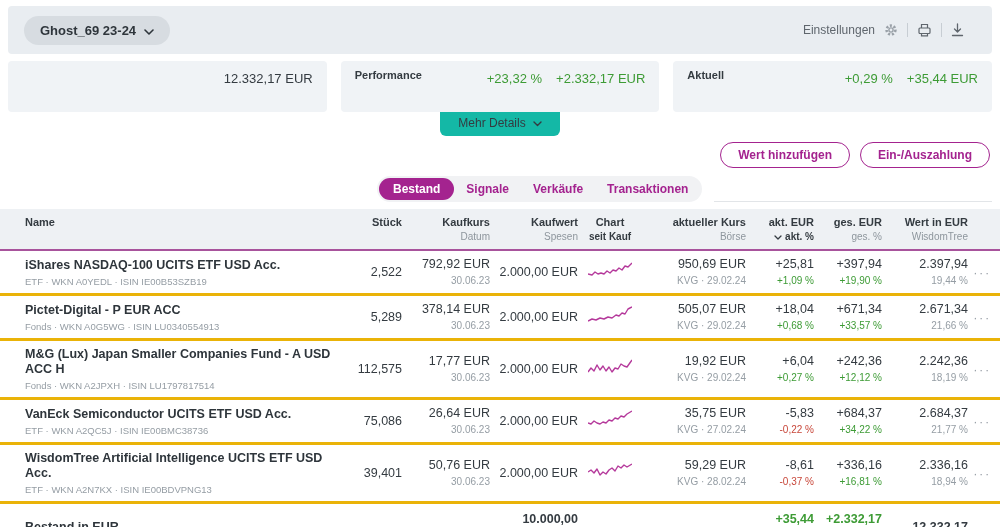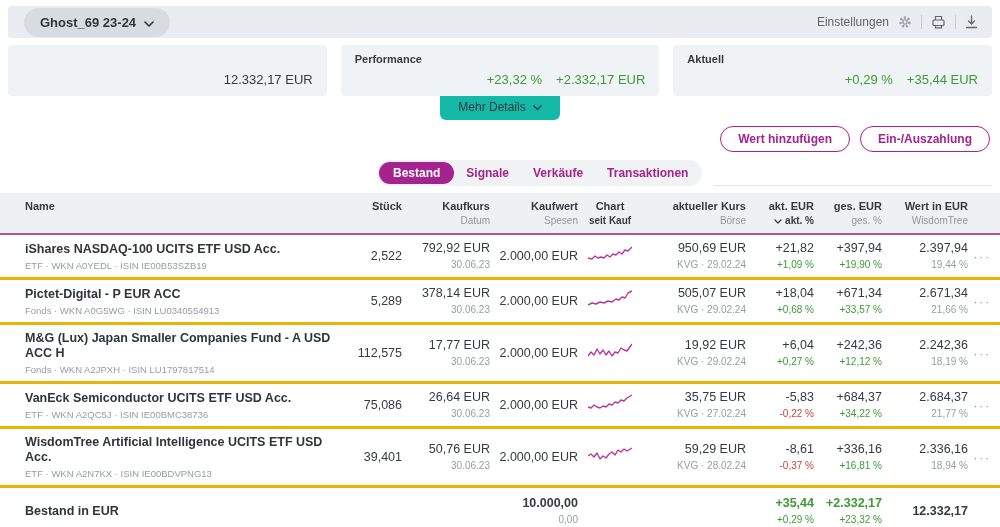--- a/index.html
+++ b/index.html
@@ -1,32 +1,32 @@
 <!DOCTYPE html>
 <html><head>
 <meta charset="utf-8">
 <style>
   * { margin:0; padding:0; box-sizing:border-box; }
   html,body { width:1000px; height:527px; background:#fff;
     font-family:"Liberation Sans", sans-serif; color:#343b41; overflow:hidden; }
 
   
-  .topbar { margin:6px 8px 0; height:32px; background:#e9edf1; border-radius:4px;
-    display:flex; align-items:center; justify-content:space-between; padding:0 14px 0 16px; }
+  .topbar { margin:6px 8px 0; height:48px; background:#e9edf1; border-radius:4px;
+    display:flex; align-items:center; justify-content:space-between; padding:0 28px 0 16px; }
   .portfolio-pill { background:#d7dce1; border-radius:17px; padding:7px 16px;
     font-size:13px; font-weight:bold; color:#2e353b; display:flex; align-items:center; gap:8px; cursor:pointer; }
   .settings { display:flex; align-items:center; gap:9px; font-size:12px; color:#5f666d; }
   .settings .sep { width:1px; height:14px; background:#c7cdd3; }
   .icon-btn { display:flex; align-items:center; cursor:pointer; }
 
   
   .cards { display:flex; gap:14px; margin:7px 8px 0; }
   .card { flex:1; background:#f0f3f6; border-radius:4px; height:51px; padding:8px 14px; position:relative; }
   .card-label { font-size:11px; font-weight:bold; color:#343b41; }
-  .card-values { position:absolute; right:14px; bottom:9px; font-size:13px; color:#343b41;
+  .card-values { position:absolute; right:14px; bottom:26px; font-size:13px; color:#343b41;
     display:flex; gap:14px; }
   .pos { color:#3d9b35; }
   .neg { color:#c8473a; }
 
   .more-details { width:120px; margin:0 auto; background:#14b8a6; border-radius:0 0 6px 6px;
     text-align:center; padding:4px 0 6px; font-size:12px; color:#343b41; cursor:pointer;
     display:flex; align-items:center; justify-content:center; gap:7px; }
 
   
   .actions { display:flex; justify-content:flex-end; gap:10px; padding:6px 10px 0; }
@@ -212,21 +212,21 @@
   <div class="c">
     <svg class="spark" width="44" height="18" viewBox="0 0 44 18">
         <polyline fill="none" stroke="#b5399b" stroke-width="1.4" stroke-linejoin="round" points="0,13 4,14 7,11 10,13 13,12 16,13 19,10 22,12 25,9 28,10 31,7 34,9 37,5 40,6 44,2"></polyline>
       </svg>
   </div>
   <div class="r">
       <div class="v">950,69 EUR</div>
       <div class="sub">KVG · 29.02.24</div>
     </div>
   <div class="r">
-      <div class="v pos">+21,82</div>
+      <div class="v pos">+25,81</div>
       <div class="sub pos">+1,09 %</div>
     </div>
   <div class="r">
       <div class="v pos">+397,94</div>
       <div class="sub pos">+19,90 %</div>
     </div>
   <div class="r">
       <div class="v">2.397,94</div>
       <div class="sub">19,44 %</div>
     </div>

